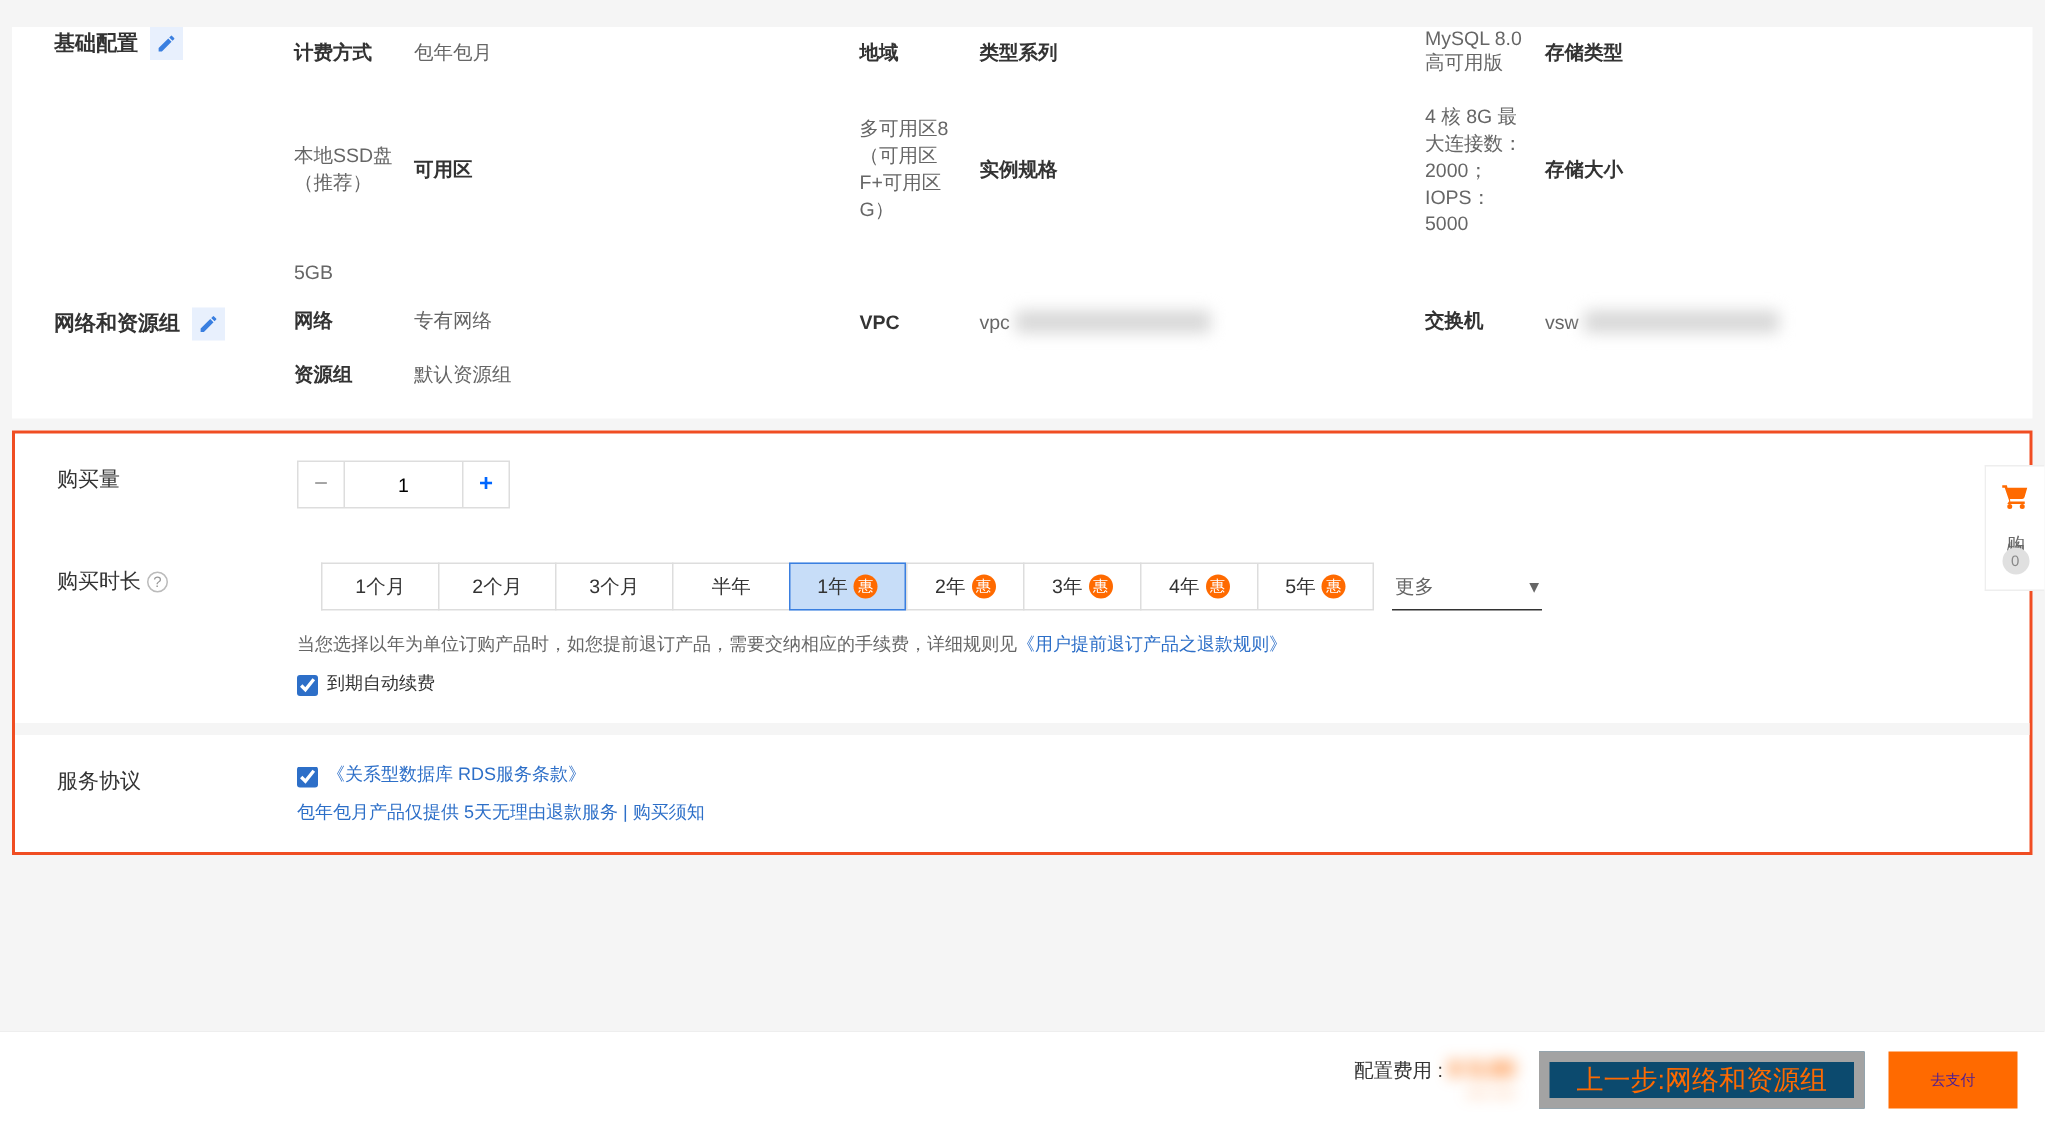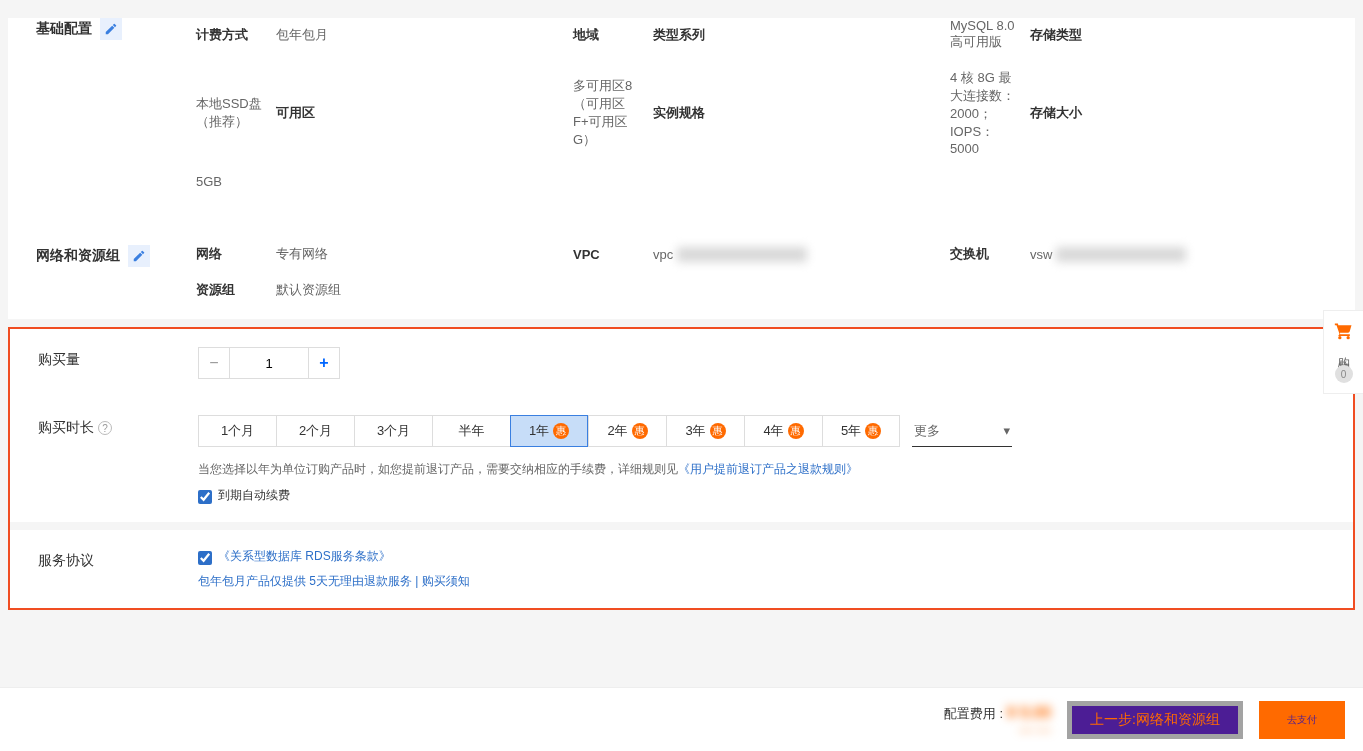--- a/index.html
+++ b/index.html
@@ -35,21 +35,21 @@
 .note .link, .link { color: #2d6fc8; text-decoration: none; }
 .check-row { display: flex; align-items: flex-end; gap: 6px; font-size: 12px; color: #333; margin-top: 6px; }
 .check-row input[type=checkbox] { width: 14px; height: 14px; accent-color: #2d6fc8; }
 .cart-tab { position: fixed; right: 0; top: 310px; width: 40px; background: #fff; border: 1px solid #eee; border-right: none; display: flex; flex-direction: column; align-items: center; padding: 10px 0; gap: 6px; cursor: pointer; }
 .cart-tab svg { width: 20px; height: 20px; fill: #ff6a00; }
 .cart-tab .vtxt { writing-mode: vertical-rl; font-size: 12px; color: #666; letter-spacing: 4px; }
 .cart-tab .cnt { width: 18px; height: 18px; border-radius: 50%; background: #e0e0e0; color: #888; font-size: 10px; display: flex; align-items: center; justify-content: center; }
 .footer { position: fixed; bottom: 0; left: 0; right: 0; background: #fff; border-top: 1px solid #eee; height: 64px; display: flex; align-items: center; justify-content: flex-end; padding: 0 18px; gap: 16px; }
 .fee-label { font-size: 13px; color: #333; }
 .blur { filter: blur(5px); color: #ff6a00; font-size: 16px; font-weight: 600; }
-.btn-outline { height: 38px; padding: 0 18px; border: 5px solid #a3a3a3; background: #4c1d95; color: #ff6a00; font-size: 14px; cursor: pointer; }
+.btn-outline { height: 38px; padding: 0 18px; border: 7px solid #a3a3a3; background: #0c4a6e; color: #ff6a00; font-size: 18px; cursor: pointer; }
 .btn-primary { height: 38px; padding: 0 28px; border: none; background: #ff6a00; color: #4c1d95; font-size: 10px; cursor: pointer; text-align: center; }
 .blur-inline { filter: blur(5px); background: #d8d8d8; color: #d8d8d8; border-radius: 2px; }
 .sub-link { font-size: 12px; margin-top: 8px; }
 </style>
 </head>
 <body>
 
 <div class="container">
 
   <div class="card">
@@ -82,21 +82,21 @@
 
           <div class="config-key">存储大小</div>
           <div class="config-val">5GB</div>
           <div></div>
             <div></div>
             <div></div>
             <div></div>
         </div>
       </div>
 
-      <div class="config-grid" style="margin-top:56px;">
+      <div class="config-grid" style="margin-top:16px;">
         <div class="config-label-col">
           <span class="section-title">
             <span>网络和资源组</span>
             <span class="edit-icon">
               <svg viewBox="0 0 24 24">
                   <path d="M3 17.25V21h3.75l11-11-3.75-3.75L3 17.25zM20.7 7.05a1 1 0 0 0 0-1.41l-2.34-2.34a1 1 0 0 0-1.41 0l-1.83 1.83 3.75 3.75 1.83-1.83z"></path>
                 </svg>
             </span>
           </span>
         </div>
@@ -130,21 +130,21 @@
         </div>
       </div>
     </div>
 
     <div class="row">
       <div class="row-label">
         <span>购买时长</span>
         <span class="help-icon">?</span>
       </div>
       <div class="row-content">
-        <div style="display:flex; align-items:center;">
+        <div style="display:flex; align-items:center;margin-left:16px;">
           <div class="duration-opts" id="duration-opts">
               <div class="dopt">1个月</div>
               <div class="dopt">2个月</div>
               <div class="dopt">3个月</div>
               <div class="dopt">半年</div>
               <div class="dopt selected">1年<span class="badge">惠</span></div>
               <div class="dopt">2年<span class="badge">惠</span></div>
               <div class="dopt">3年<span class="badge">惠</span></div>
               <div class="dopt">4年<span class="badge">惠</span></div>
               <div class="dopt">5年<span class="badge">惠</span></div>

